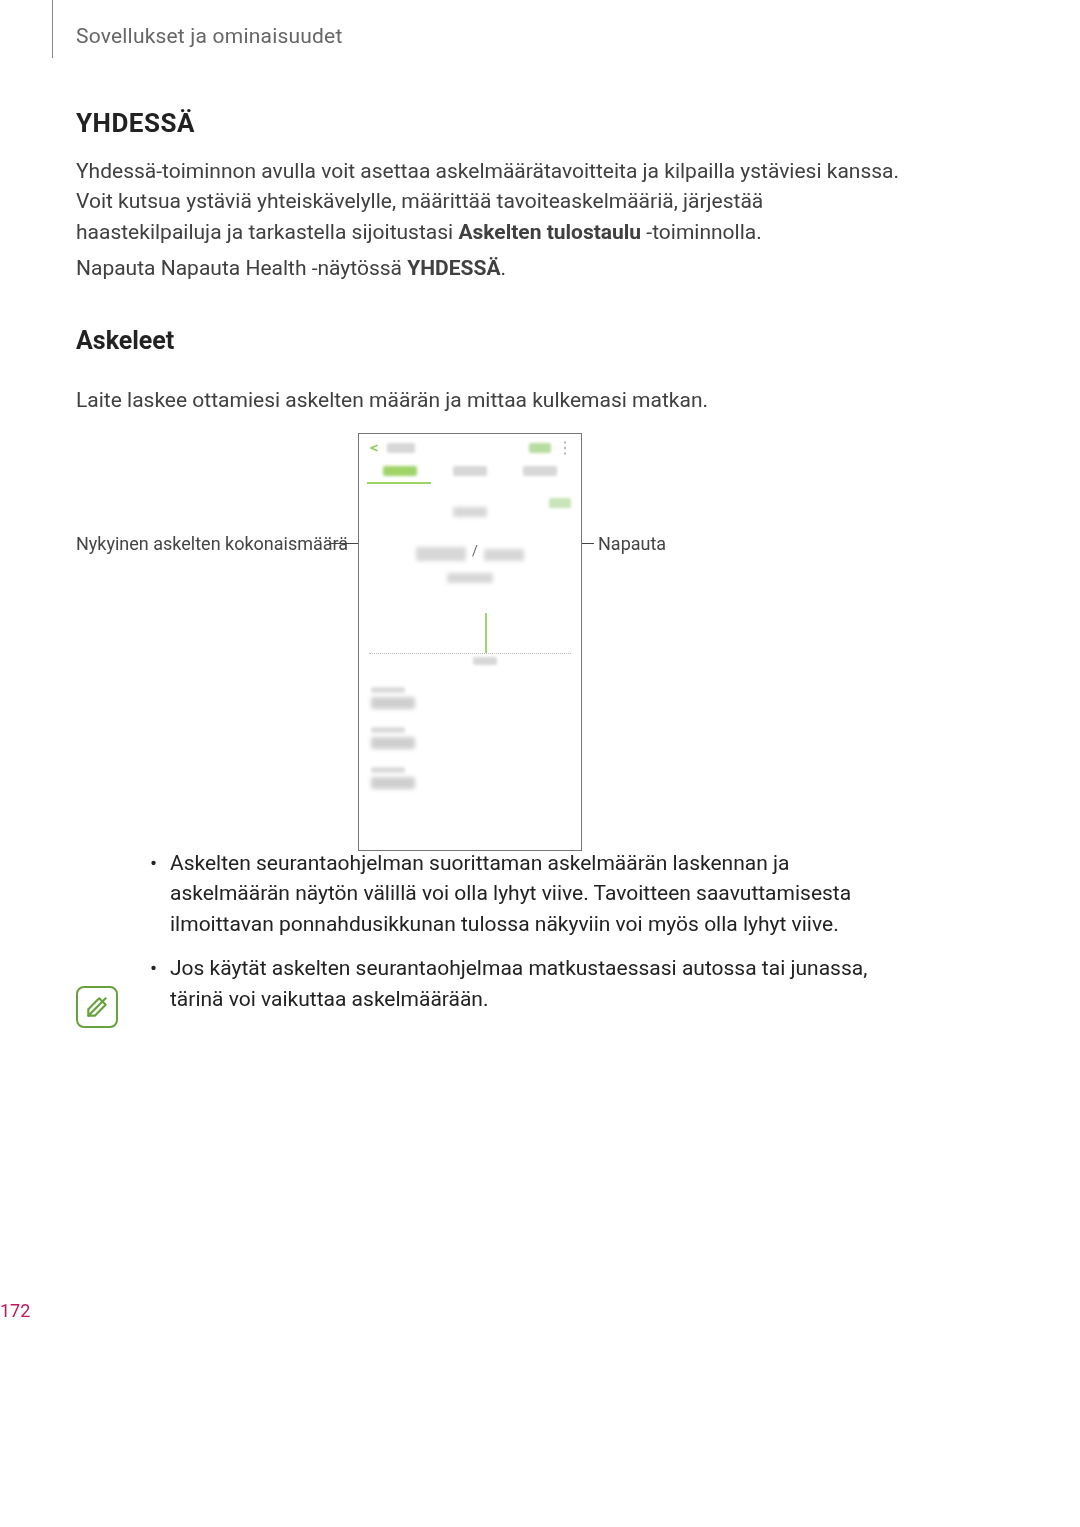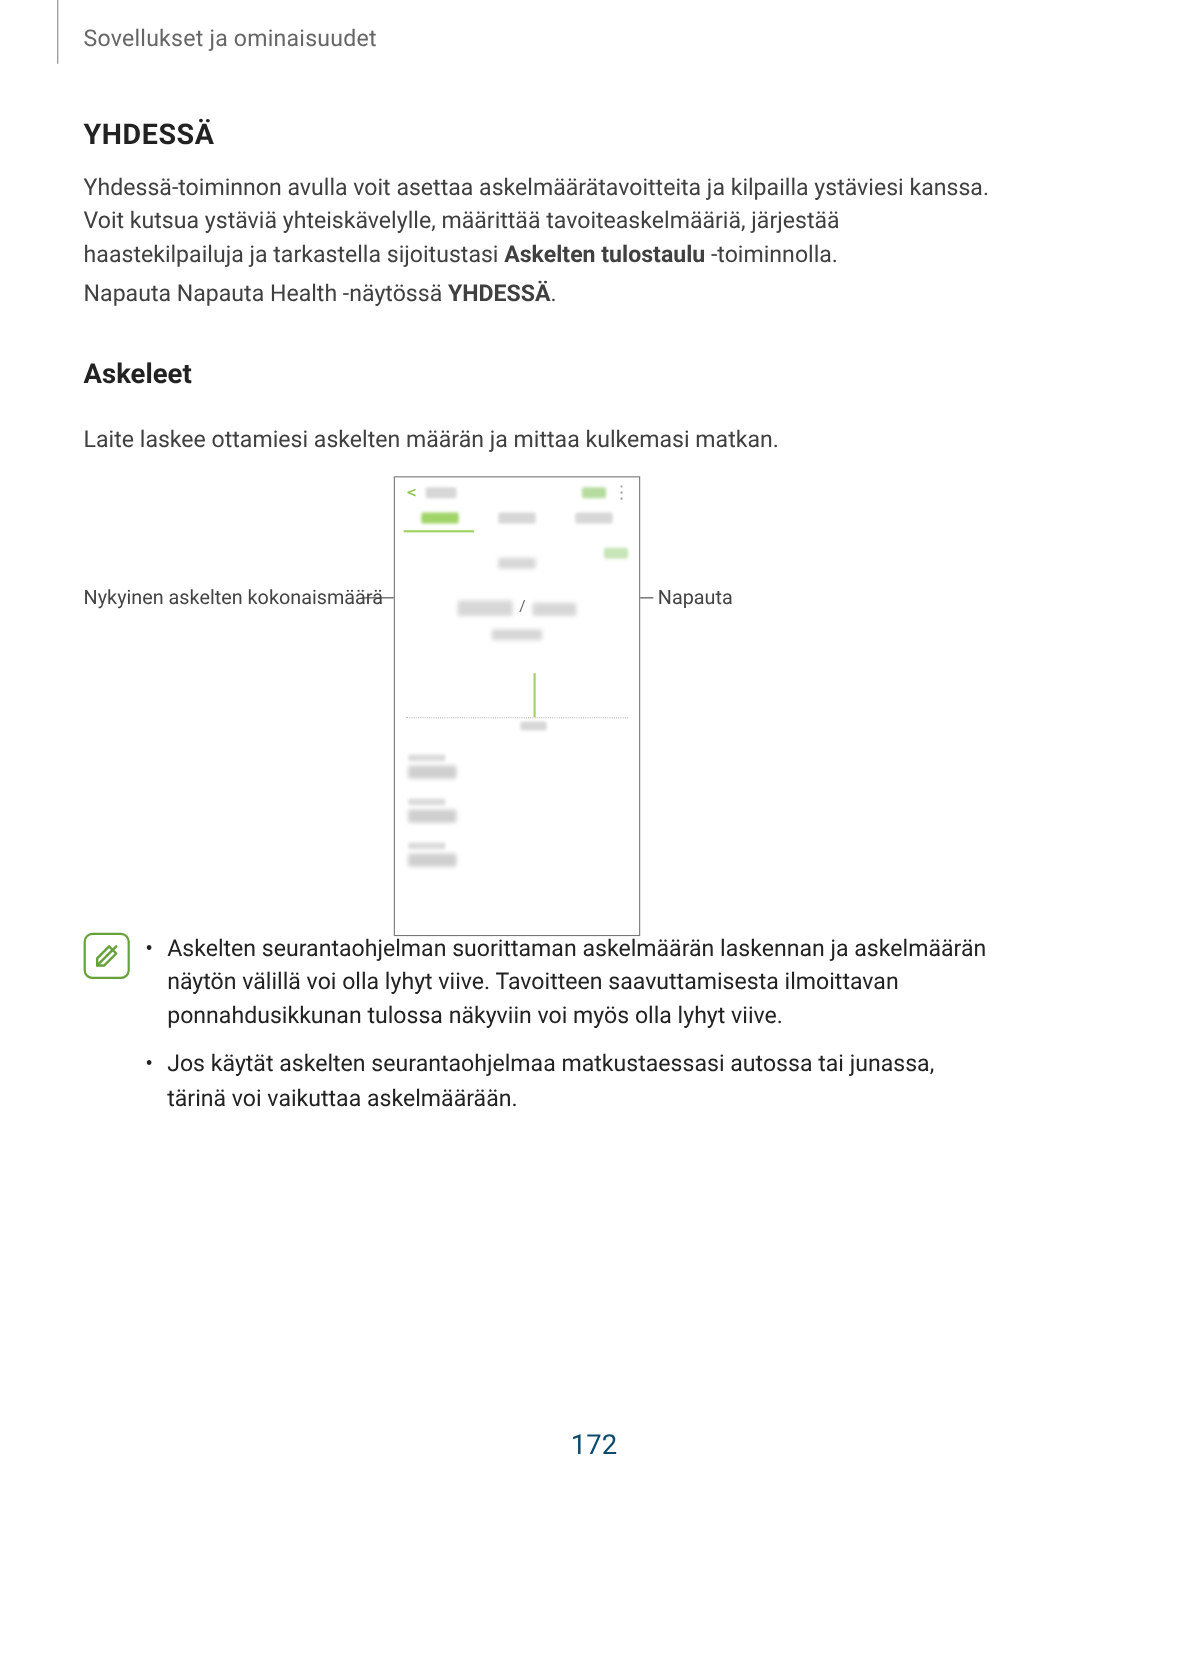--- a/index.html
+++ b/index.html
@@ -158,22 +158,22 @@
   .callout-right-line {
     position:absolute; left:414px; top:110px; width:104px; height:1px; background:#444;
   }
   
   .note-region {
     position: absolute;
     left: 76px;
     top: 848px;
     width: 830px;
     display: flex;
-    align-items: flex-start;
-    gap: 10px;
+    align-items: flex-end;
+    gap: 28px;
   }
   .note-icon {
     width: 42px; height: 42px;
     border: 2px solid #66a13a;
     border-radius: 8px;
     display:flex; align-items:center; justify-content:center;
     color:#66a13a;
     flex: 0 0 42px;
   }
   .note-list { list-style: none; }
@@ -189,23 +189,22 @@
     content: "•";
     position: absolute;
     left: 4px;
     top: 0;
     font-size: 21px;
   }
   .page-number {
     position: absolute;
     left: 0; right: 0;
     top: 1300px;
-    text-align: center;
-    font-size: 25px;
-    color: #0c4a6e;
+    font-size: 18px;
+    color: #be185d;
   }
 </style>
 </head>
 <body>
 
 <div class="side-rule"></div>
 
 <div class="page-header">Sovellukset ja ominaisuudet</div>
 
 <div class="content">

